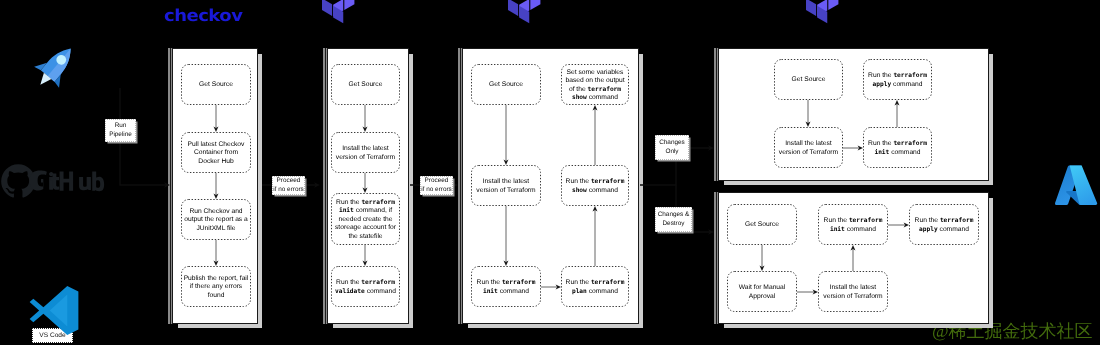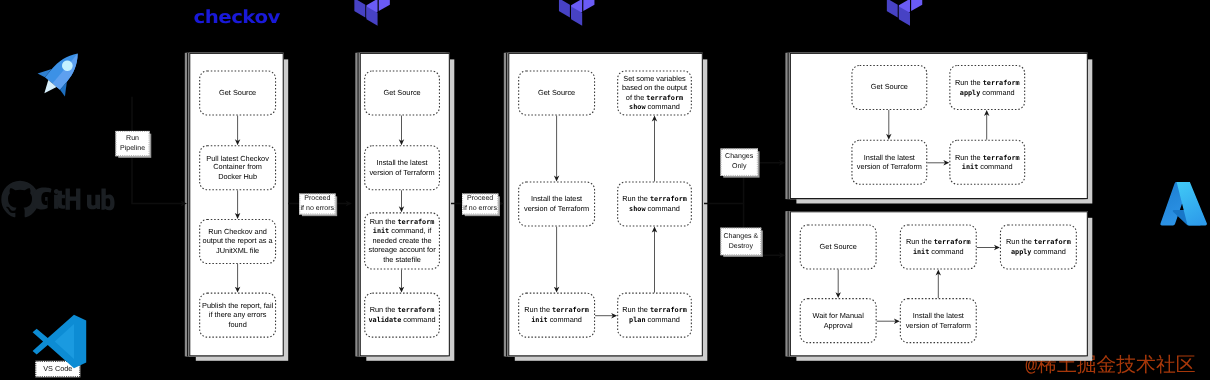--- a/index.html
+++ b/index.html
@@ -21,21 +21,21 @@
   .lbl > span{display:block;text-align:center;color:#0d0d0d;font-size:6.4px;
        line-height:1.4;white-space:nowrap;}
   svg.lines{position:absolute;left:0;top:0;width:1100px;height:345px;overflow:visible;}
   .panel{z-index:1;}
   svg.node-outlines{z-index:2;}
   .node{z-index:3;}
   svg.arrows{z-index:4;}
   .lbl{z-index:5;}
   .logo{z-index:6;}
   .logo{position:absolute;}
-  .wm{position:absolute;font-family:Liberation Mono, monospace;color:#c2410c;
+  .wm{position:absolute;font-family:Liberation Serif, serif;color:#4d7c0f;
       white-space:nowrap;}
 </style>
 </head>
 <body>
 
 <div id="root">
     <svg class="lines arrows" viewBox="0 0 1100 345">
       <defs>
         <marker id="ah" markerWidth="7" markerHeight="7" refX="5.4" refY="2.6" orient="auto" markerUnits="userSpaceOnUse">
           <path d="M0,0 L6,2.6 L0,5.2 L1.3,2.6 Z" fill="#2b2b2b"></path>
@@ -223,21 +223,21 @@
         <path fill="#1B1F23" d="M127.7 56.2V34.4c0-.4-.3-.7-.7-.7h-8.1c-.4 0-.7.4-.7.8 0 0 0 27.8 0 28.7 0 .8.5 1.1 1.2 1.1h7.3c.8 0 1-.4 1-1.1v-7z"></path>
         <path fill="#1B1F23" d="M216.9 33.7h-8c-.4 0-.7.3-.7.7v21.2s-2 1.5-4.9 1.5-3.7-1.3-3.7-4.2V34.4c0-.4-.3-.7-.7-.7h-8.2c-.4 0-.7.3-.7.7v20.3c0 8.8 4.9 10.9 11.6 10.9 5.5 0 10-3 10-3s.2 1.6.3 1.8c.1.2.3.3.6.3h5.2c.4 0 .7-.3.7-.7l0-29.6c0-.4-.3-.7-.7-.7z"></path>
         <path fill="#1B1F23" d="M141.5 33.6h-6.1v-8.1c0-.3-.2-.5-.5-.5h-8.3c-.3 0-.5.2-.5.5v8.4s-4.2 1-4.4 1.1c-.3.1-.5.3-.5.6v5.2c0 .4.3.7.7.7h4.2v12.6c0 9.4 6.6 10.3 11 10.3 2 0 4.5-.7 4.9-.8.2-.1.4-.4.4-.6v-5.7c0-.4-.3-.7-.7-.7-.4 0-1.3.2-2.3.2-3.2 0-4.3-1.5-4.3-3.4V41.5h6.1c.4 0 .7-.3.7-.7v-6.5c0-.4-.3-.7-.7-.7z"></path>
         <path fill="#1B1F23" d="M238.7 33c-4.6 0-7.7 2-7.7 2V20.9c0-.4-.3-.7-.7-.7h-8.1c-.4 0-.7.3-.7.7v44.9c0 .4.3.7.7.7h5.7c.3 0 .5-.1.6-.4l.6-1.6s3.3 3.1 9.5 3.1c7.3 0 11.5-3.7 11.5-16.6S244.5 33 238.7 33zm-3.2 26.2c-2.7-.1-4.6-1.3-4.6-1.3V42.6s1.8-1.1 4.1-1.3c2.9-.3 5.7.6 5.7 8.5 0 8.3-1.4 9.5-5.2 9.4z"></path>
         <path fill="#1B1F23" d="M185.9 33.1c-8.6 0-13.5 4.3-13.5 4.3s0 0 0 0" opacity="0"></path>
       </svg></div>
     <div class="logo" style="left: 26px; top: 284px; width: 56px; height: 53px;"><svg viewBox="0 0 100 100" width="100%" height="100%">
         <path fill="#0D8CD4" d="M75 4 L96 14 L96 86 L75 96 L30 56 L11 72 L4 66 L22 50 L4 34 L11 28 L30 44 Z"></path>
         <path fill="#1A9AE0" d="M75 20 L75 80 L42 50 Z"></path>
       </svg></div>
-    <div class="logo" style="left: 176px; top: 5px; width: 79px; height: 21px;"><svg viewBox="0 0 260 66" width="100%" height="100%">
+    <div class="logo" style="left: 164px; top: 5px; width: 79px; height: 21px;"><svg viewBox="0 0 260 66" width="100%" height="100%">
         <text x="0" y="52" font-family="DejaVu Sans, sans-serif" font-size="54" font-weight="bold" fill="#1919D8" letter-spacing="-1.5" textLength="258" lengthAdjust="spacingAndGlyphs">checkov</text>
       </svg></div>
     <div class="logo" style="left: 322px; top: -12px; width: 34px; height: 42px;"><svg viewBox="0 0 128 140" width="100%" height="100%">
         <path fill="#4742C4" d="M0 30 L38 52 L38 96 L0 74 Z"></path>
         <path fill="#6A5BF5" d="M42 54 L80 32 L80 76 L42 98 Z"></path>
         <path fill="#4742C4" d="M42 102 L80 124 L80 80 L42 58 Z"></path>
         <path fill="#6A5BF5" d="M84 30 L122 8 L122 52 L84 74 Z"></path>
       </svg></div>
     <div class="logo" style="left: 508px; top: -12px; width: 34px; height: 42px;"><svg viewBox="0 0 128 140" width="100%" height="100%">
         <path fill="#4742C4" d="M0 30 L38 52 L38 96 L0 74 Z"></path>

